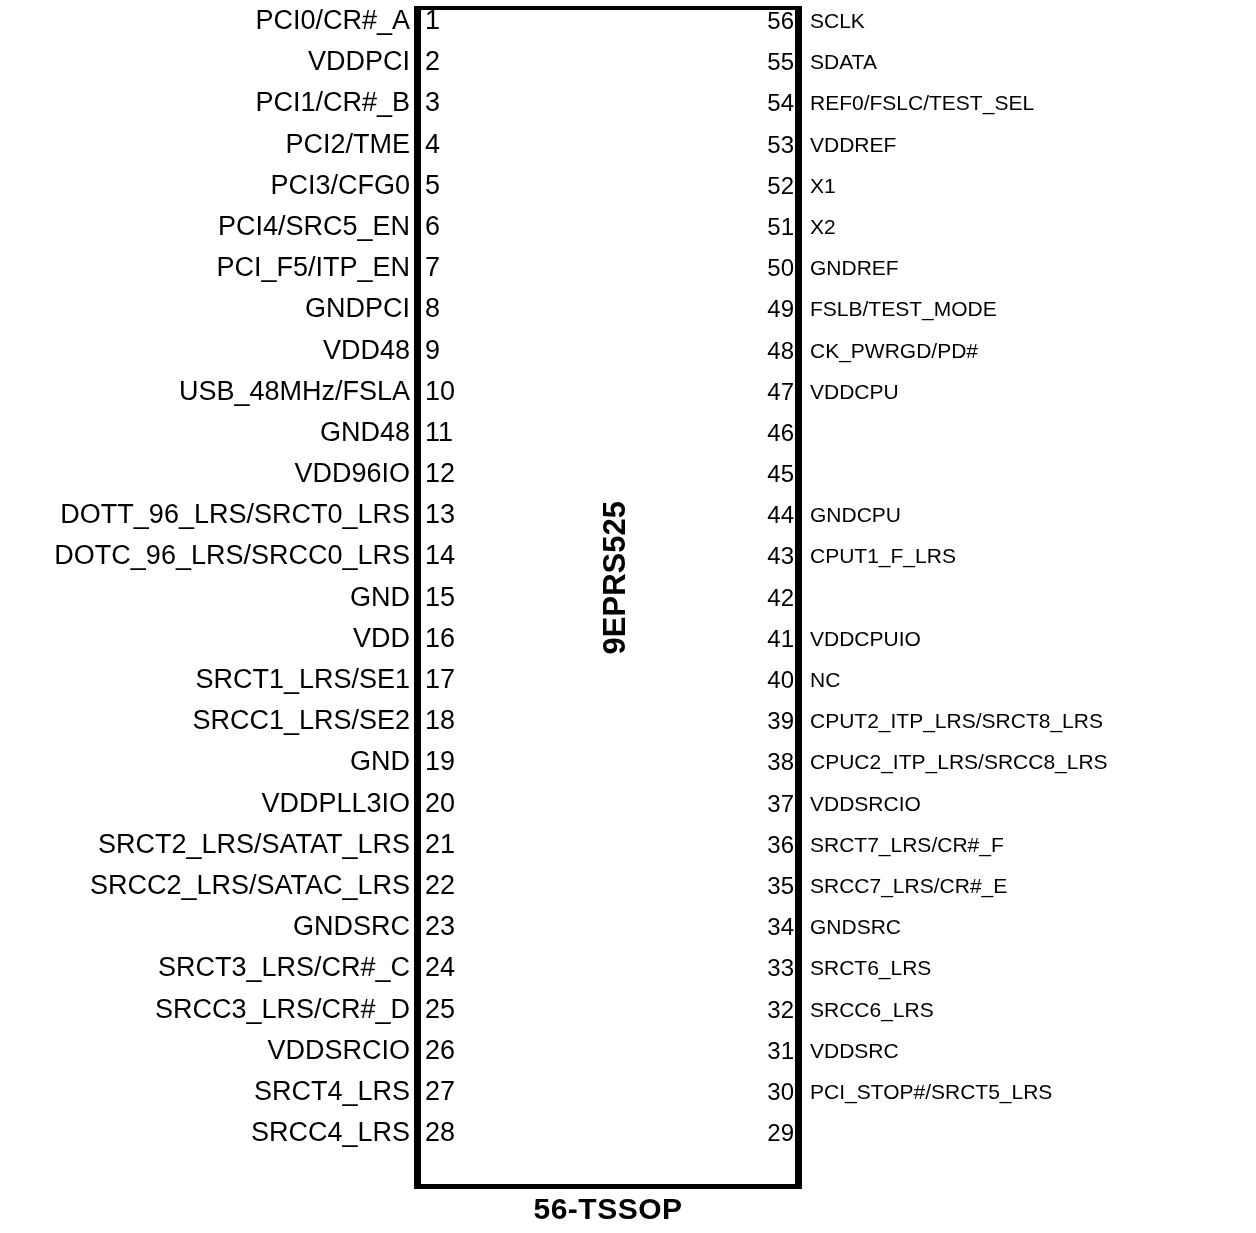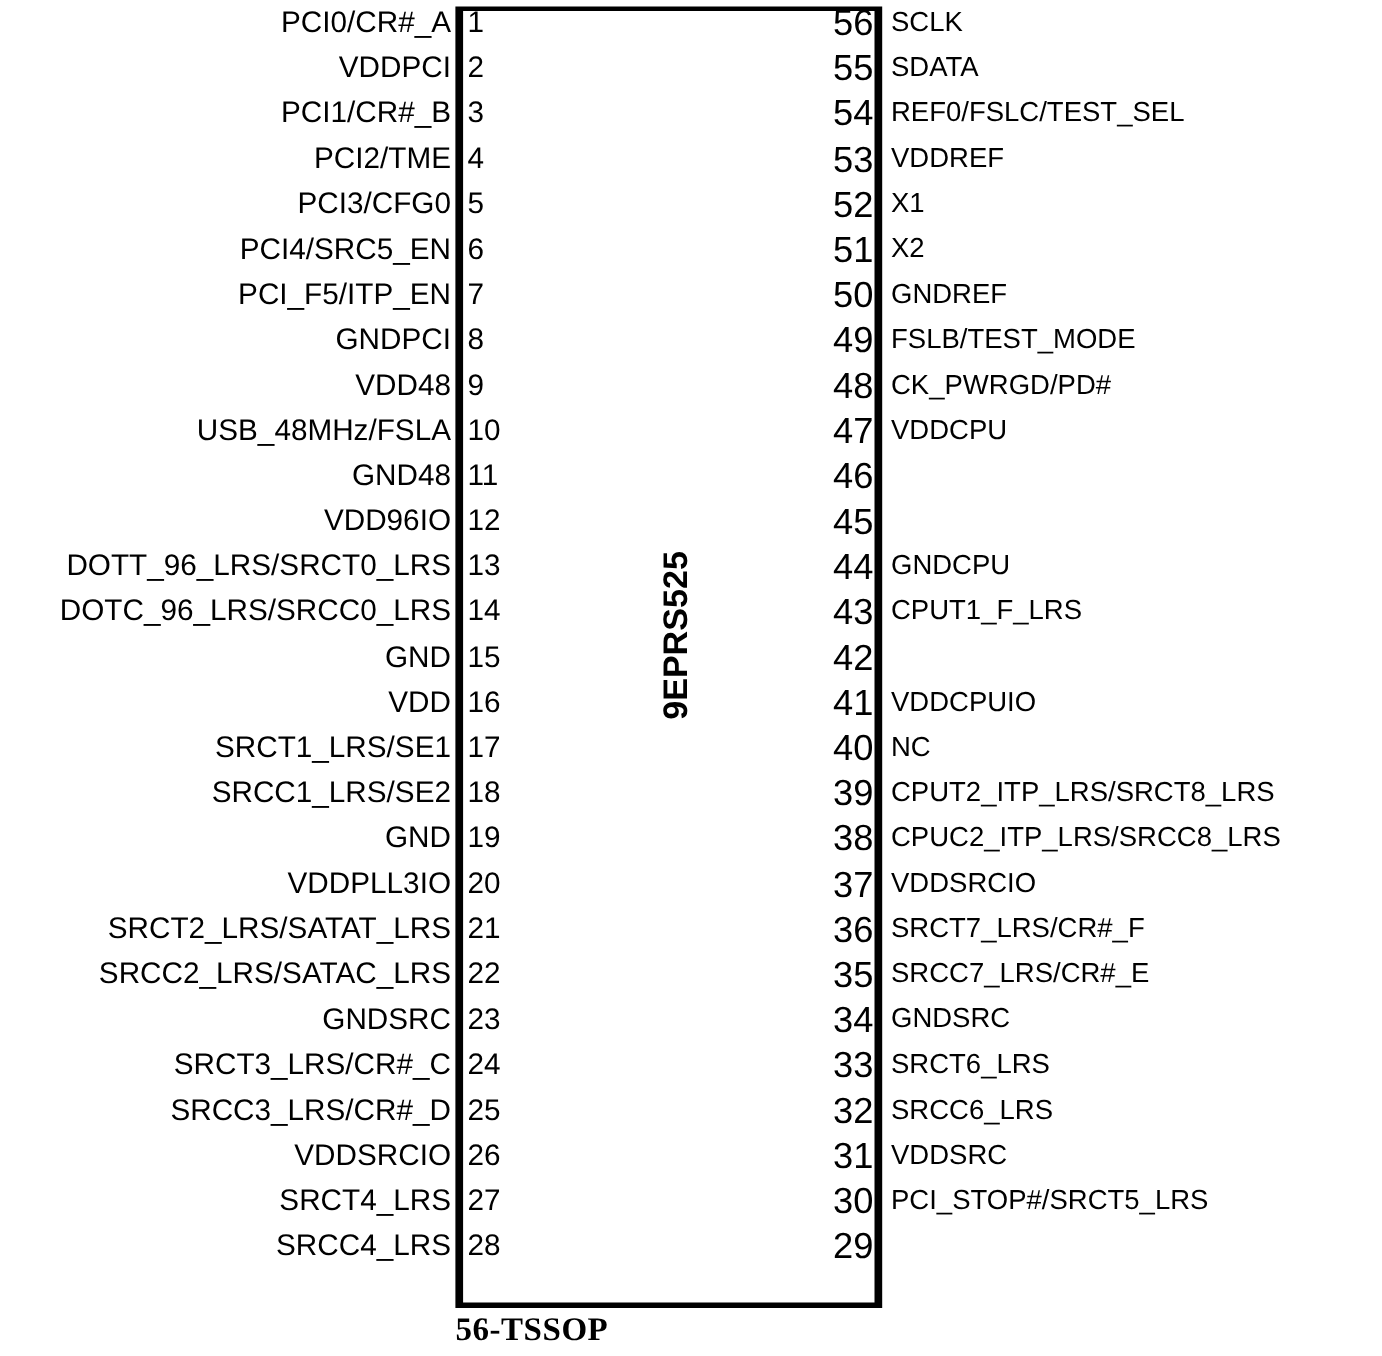--- a/index.html
+++ b/index.html
@@ -74,41 +74,41 @@
     top: 0;
     font-size: 27px;
     line-height: 41.2px;
     white-space: nowrap;
   }
   .right-num {
     position: absolute;
     right: 462px;  
     top: 0;
     text-align: right;
-    font-size: 33px;
+    font-size: 24px;
     line-height: 41.2px;
     white-space: nowrap;
   }
   .right-name {
     position: absolute;
     left: 810px;
     top: 0;
-    font-size: 25px;
+    font-size: 21px;
     line-height: 41.2px;
     white-space: nowrap;
   }
   .footer {
     position: absolute;
     left: 414px;
     top: 1192px;
     width: 388px;
+    text-align: center;
     font-size: 30px;
     font-weight: bold;
     letter-spacing: 0.5px;
-    font-family: Liberation Serif, serif;
   }
 </style>
 </head>
 <body>
 
 <div id="page">
 
   <div class="pkg">
     <div class="chip-label">
       <span>9EPRS525</span>

